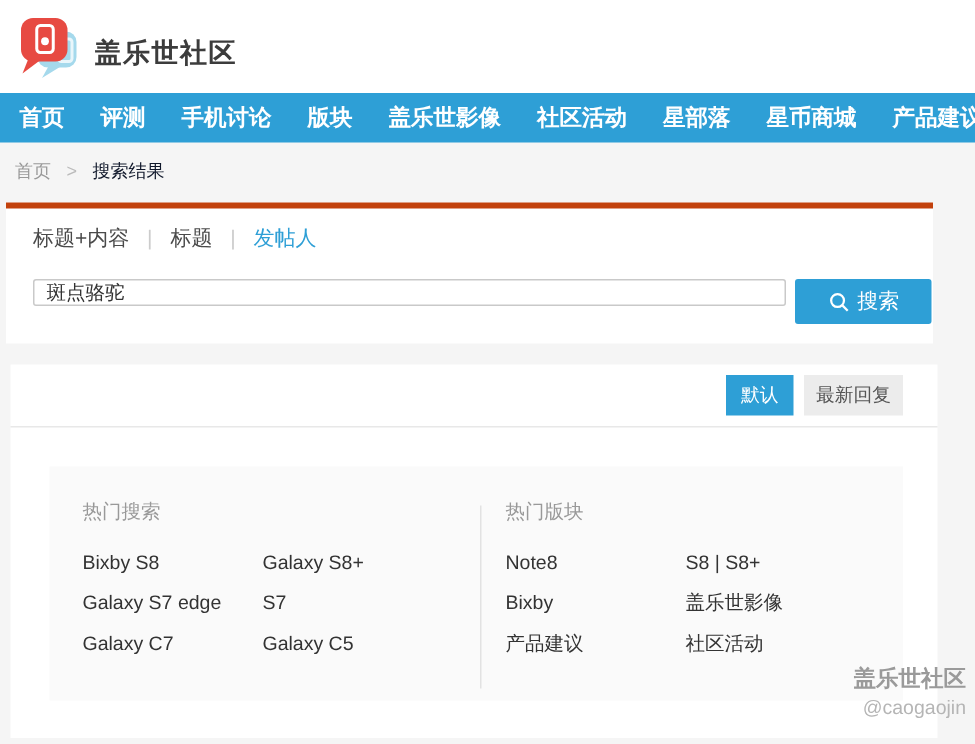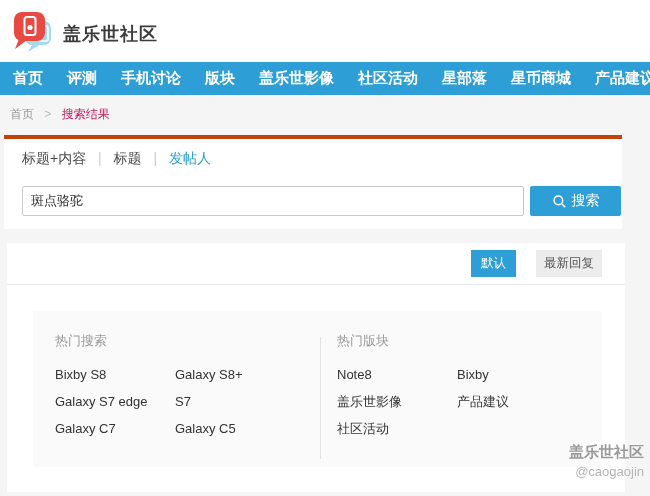--- a/index.html
+++ b/index.html
@@ -20,48 +20,48 @@
   
   .main-nav {
     position:absolute; top:62px; left:0; width:650px; height:33px;
     background:#2e9fd6; display:flex; align-items:center;
     padding-left:13px; gap:24px; overflow:hidden; white-space:nowrap;
   }
   .nav-item { color:#ffffff; font-size:15px; font-weight:bold; cursor:pointer; flex:0 0 auto; }
   
   .breadcrumb { position:absolute; top:106px; left:10px; font-size:12px; color:#999; }
   .breadcrumb .sep { margin:0 7px; color:#bbb; }
-  .breadcrumb .current { color:#be185d; }
+  .breadcrumb .current { color:#0f172a; }
   .breadcrumb .home { cursor:pointer; }
   
   .search-panel {
     position:absolute; left:4px; top:135px; width:618px; height:94px;
     background:#ffffff; border-top:4px solid #c2410c;
   }
   .scopes { position:absolute; left:18px; top:11px; font-size:14px; color:#4a4a4a; }
   .scopes .scope { cursor:pointer; }
   .scopes .scope.active { color:#2e9fd6; }
   .scopes .sep { color:#ccc; margin:0 8px; }
   .search-row { position:absolute; left:18px; top:47px; display:flex; gap:6px; }
   .search-input {
-    width:502px; height:30px; border:1px solid #c9c9c9; background:#fff;
+    width:502px; height:18px; border:1px solid #c9c9c9; background:#fff;
     padding:0 8px; font-size:13px; color:#333; font-family:"Liberation Sans", sans-serif;
     outline:none; border-radius:2px;
   }
   .search-button {
     width:91px; height:30px; background:#2e9fd6; border:none; color:#fff;
     font-size:14px; display:flex; align-items:center; justify-content:center; gap:5px;
     cursor:pointer; border-radius:2px; font-family:"Liberation Sans", sans-serif;
   }
   
   .results-panel {
     position:absolute; left:7px; top:243px; width:618px; height:249px;
     background:#ffffff;
   }
-  .sort-tabs { position:absolute; top:7px; right:23px; display:flex; gap:20px; }
+  .sort-tabs { position:absolute; top:7px; right:23px; display:flex; gap:7px; }
   .sort-tab {
     height:27px; line-height:27px; padding:0 8px; background:#ececec;
     color:#555; font-size:12.5px; cursor:pointer;
   }
   .sort-tab.active { background:#2e9fd6; color:#ffffff; padding:0 10px; }
   .panel-divider { position:absolute; top:41px; left:0; width:100%; height:1px; background:#e8e8e8; }
   .hot-box {
     position:absolute; left:26px; top:68px; width:569px; height:156px;
     background:#fafafa; display:flex;
   }
@@ -157,20 +157,21 @@
         <span class="hot-link">S7</span>
         <span class="hot-link">Galaxy C7</span>
         <span class="hot-link">Galaxy C5</span>
       </div>
     </div>
     <div class="v-divider"></div>
     <div class="hot-section second">
       <div class="hot-title">热门版块</div>
       <div class="hot-grid">
         <span class="hot-link">Note8</span>
+        <span class="hot-link">S8 | S8+</span>
         <span class="hot-link">Bixby</span>
         <span class="hot-link">盖乐世影像</span>
         <span class="hot-link">产品建议</span>
         <span class="hot-link">社区活动</span>
       </div>
     </div>
   </div>
 </div>
 
 <div class="watermark">

